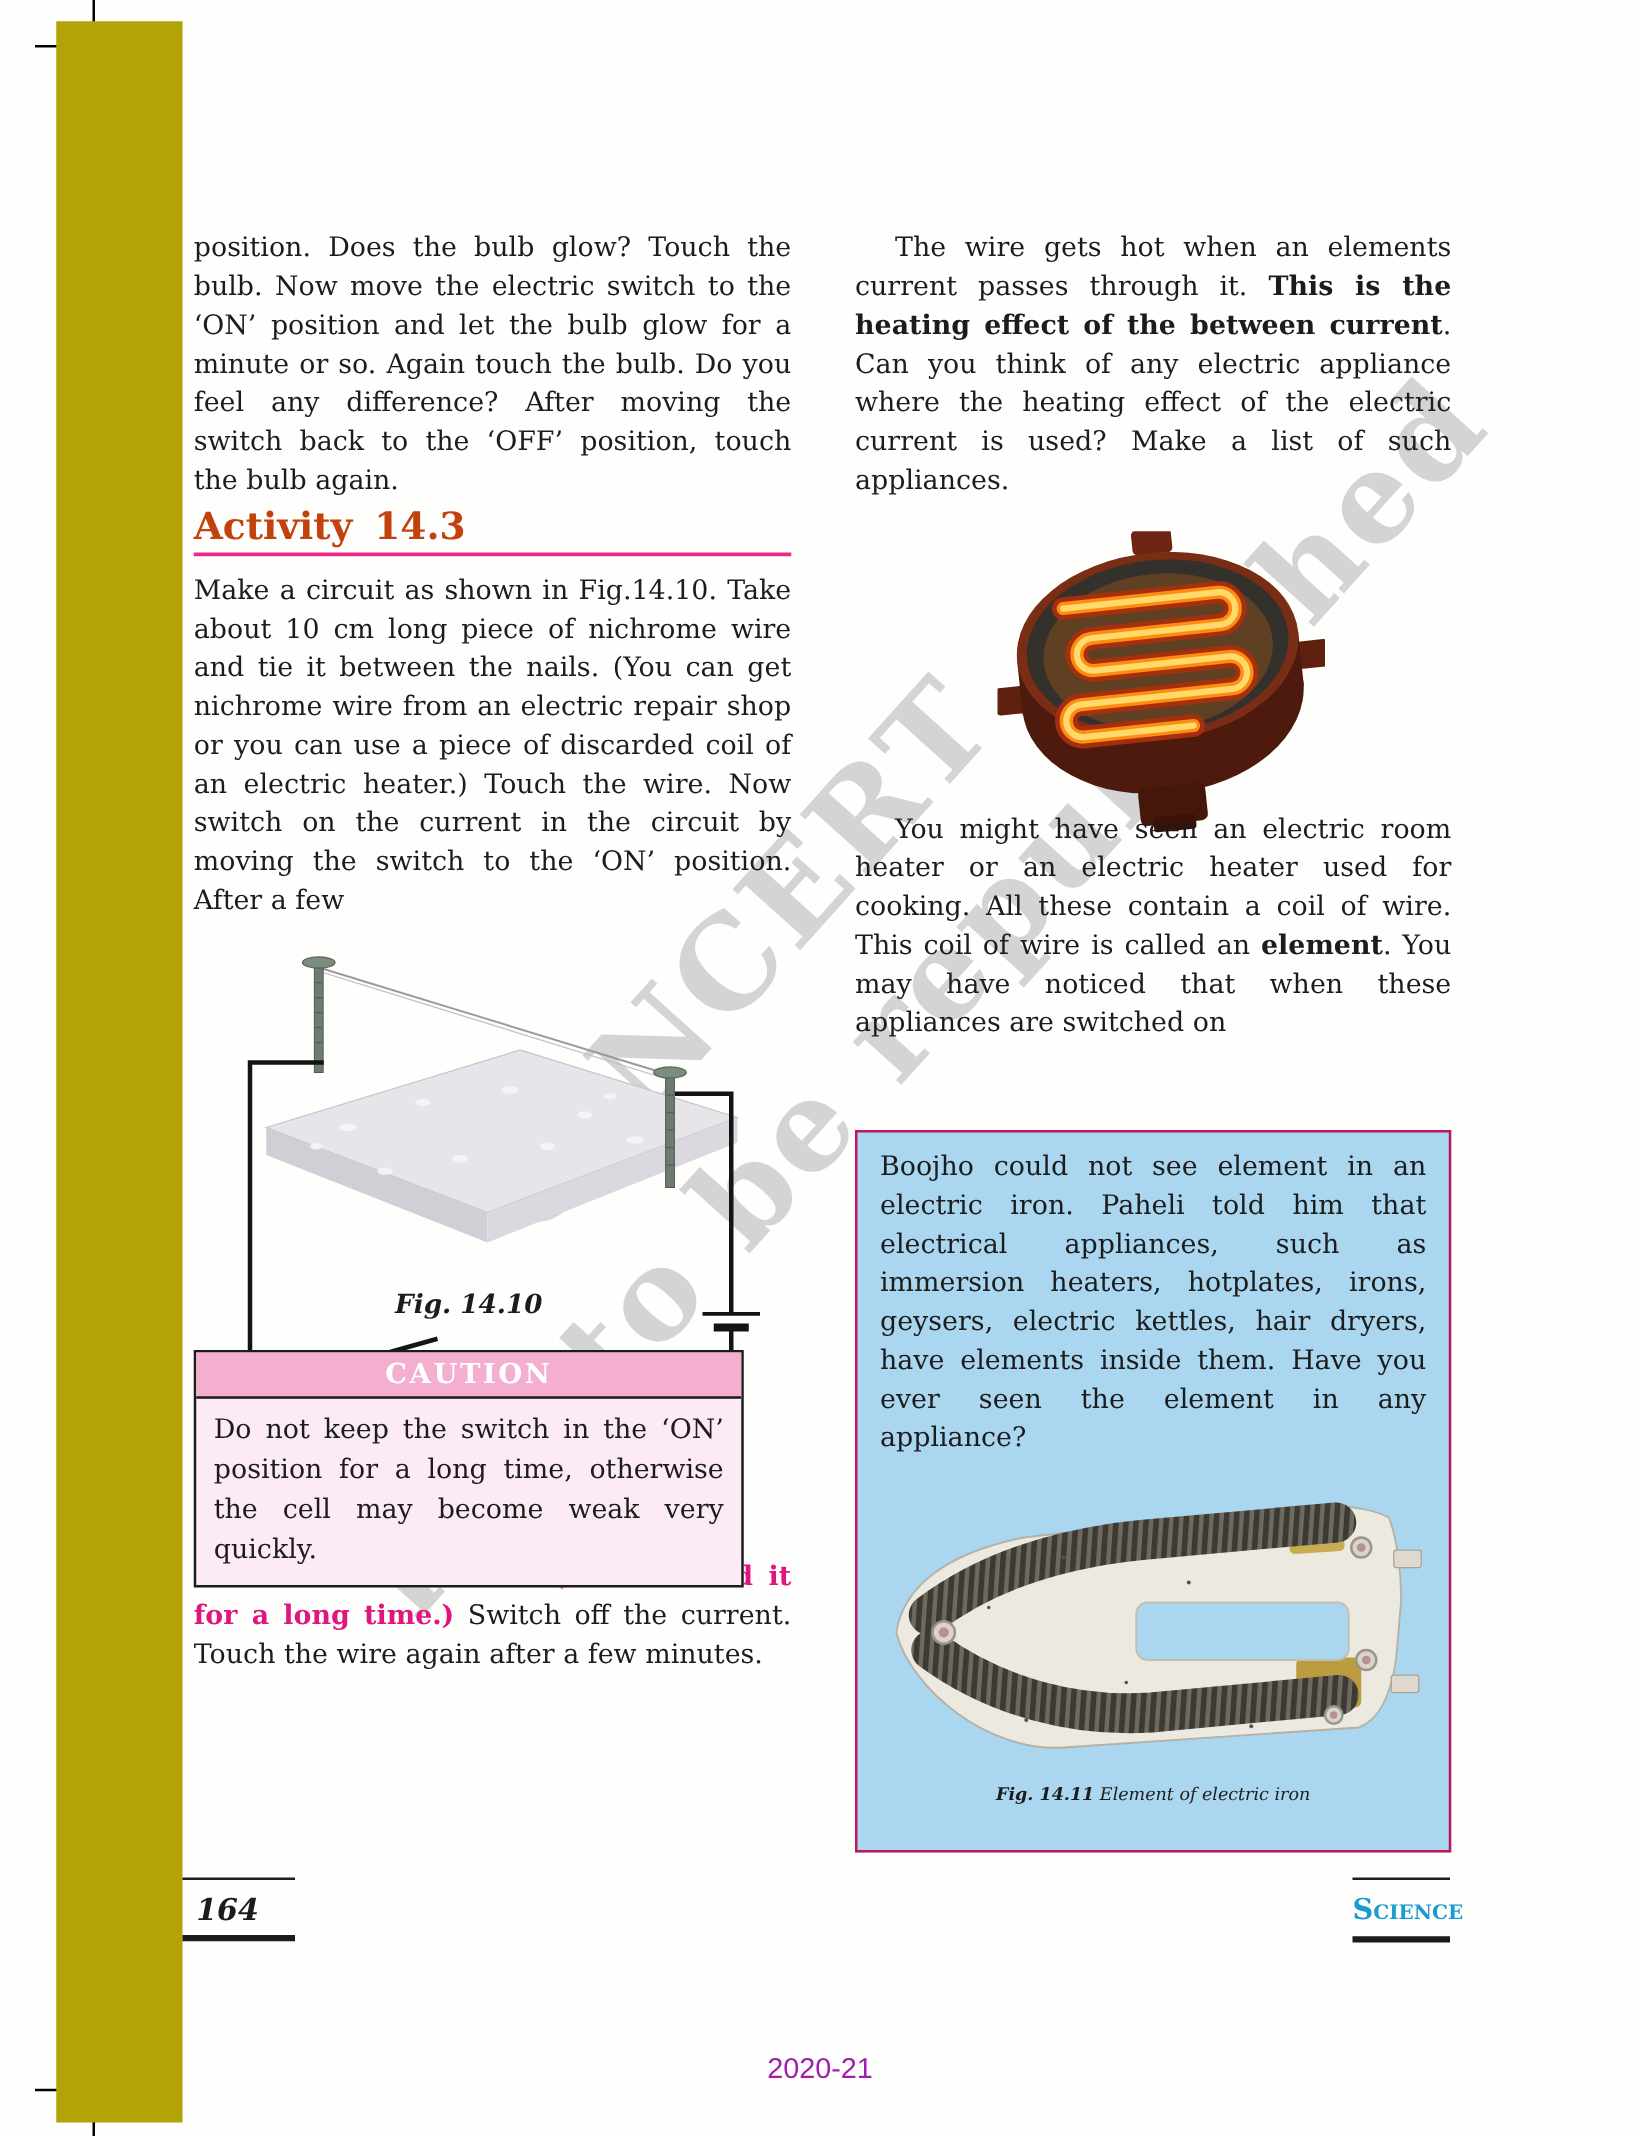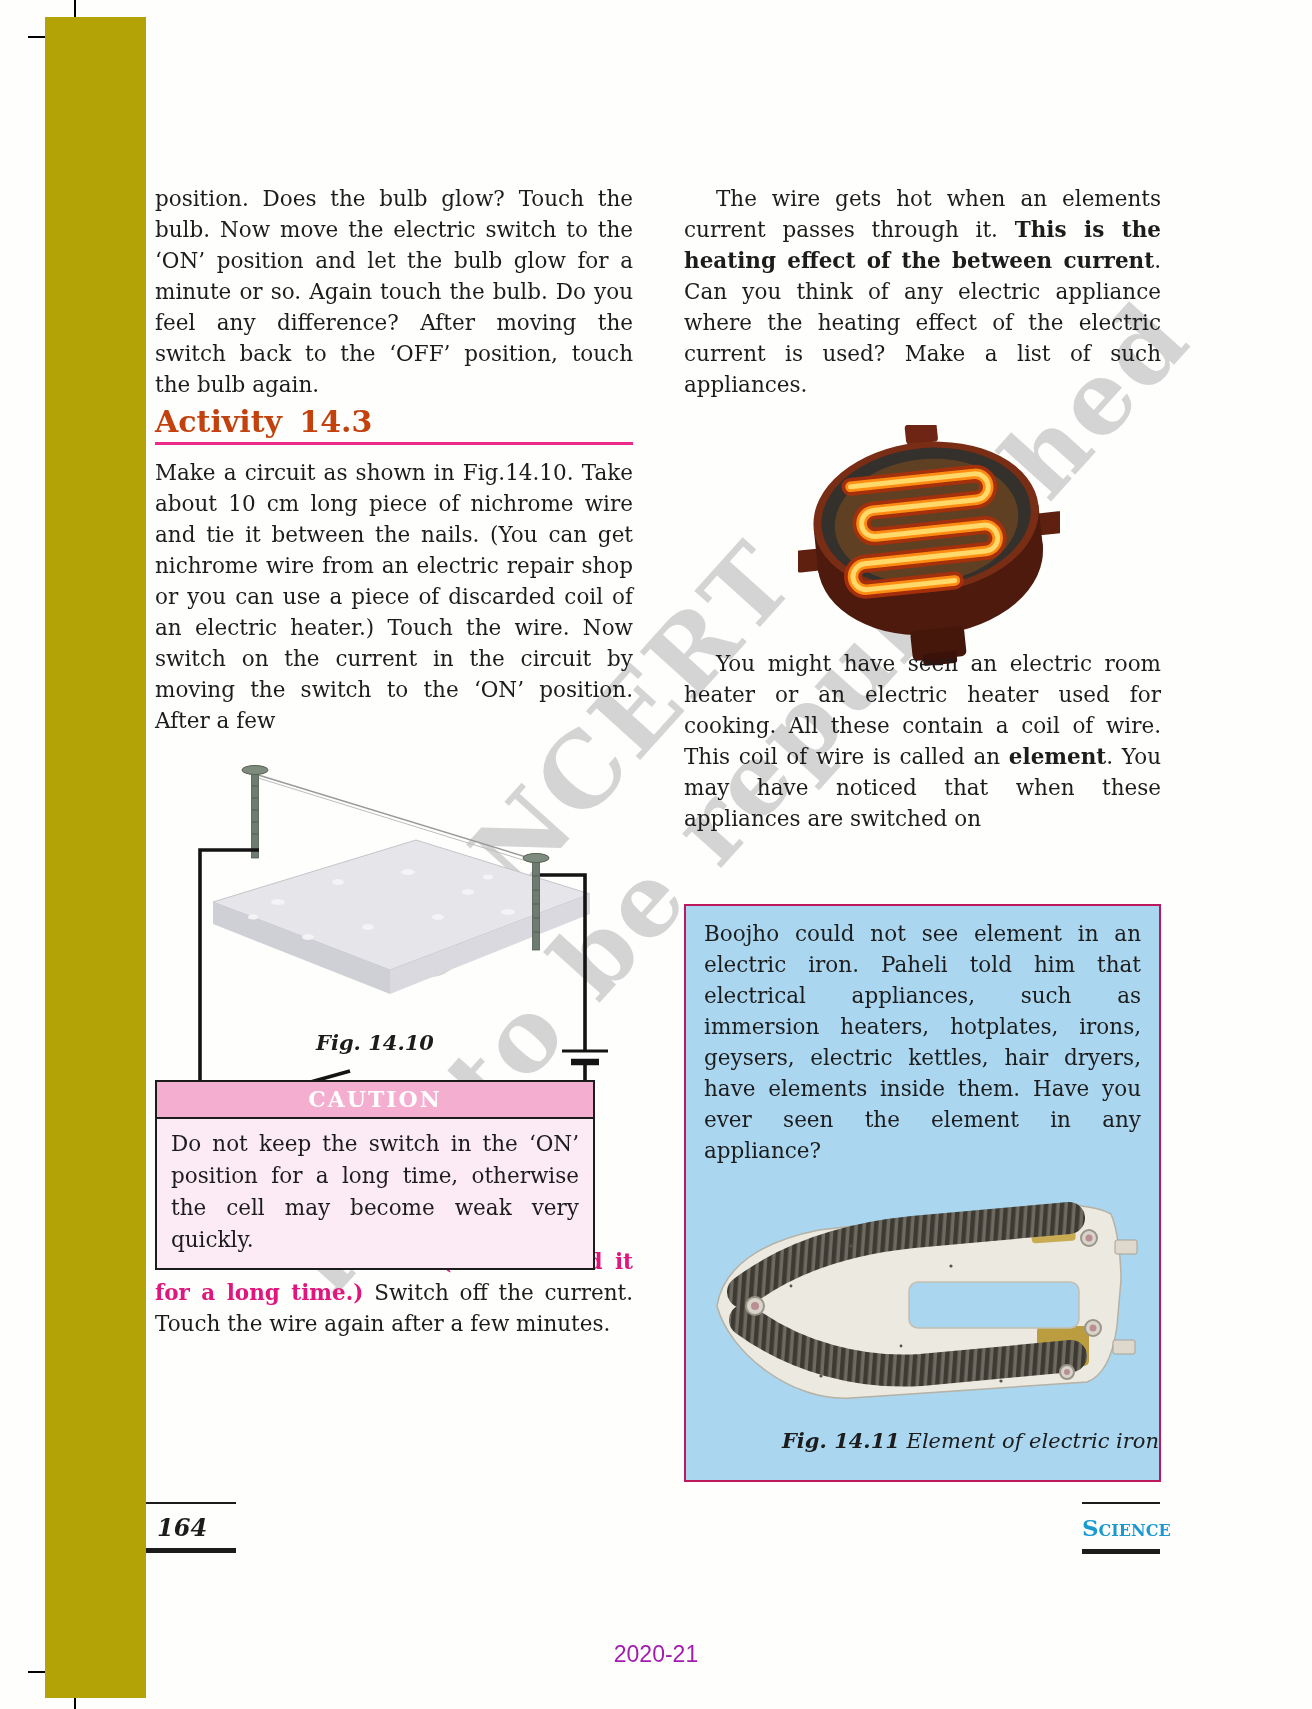--- a/index.html
+++ b/index.html
@@ -27,21 +27,21 @@
   .pink-rule{z-index:2;background:#ec2a8c;height:3px;}
   .figcap{z-index:2;font-size:21px;font-weight:bold;font-style:italic;text-align:center;}
   
   .caution{z-index:2;border:2px solid #1c1c1c;background:#fcebf4;}
   .caution-head{background:#f3aed0;color:#fff;font-weight:bold;font-size:22px;text-align:center;
                 letter-spacing:2px;padding:4px 0 5px;border-bottom:2px solid #1c1c1c;}
   .caution-body{padding:9px 14px 12px;font-size:21.5px;line-height:32px;text-align:justify;}
   
   .infobox{z-index:2;border:2px solid #be185d;background:#aad6ef;}
   .infobox-text{padding:12px 18px 0;font-size:21.5px;line-height:31px;text-align:justify;}
-  .infobox-cap{font-size:21px;text-align:right;margin-top:0px;}
+  .infobox-cap{font-size:14px;text-align:center;margin-top:0px;}
   .infobox-cap .bi{font-weight:bold;font-style:italic;}
   .infobox-cap .i{font-style:italic;}
   
   .rule-thin{background:#1c1c1c;height:2px;z-index:2;}
   .rule-thick{background:#1c1c1c;height:5px;z-index:2;}
   .pageno{z-index:2;font-size:24px;font-weight:bold;}
   .runhead{z-index:2;font-size:23px;font-weight:bold;font-variant:small-caps;color:#1b9ad2;text-align:left;}
   .yearfoot{z-index:2;left:0;top:1641px;width:100%;text-align:center;
             font-family:"Liberation Sans",sans-serif;font-size:23px;color:#a21caf;}
   svg{display:block;}

